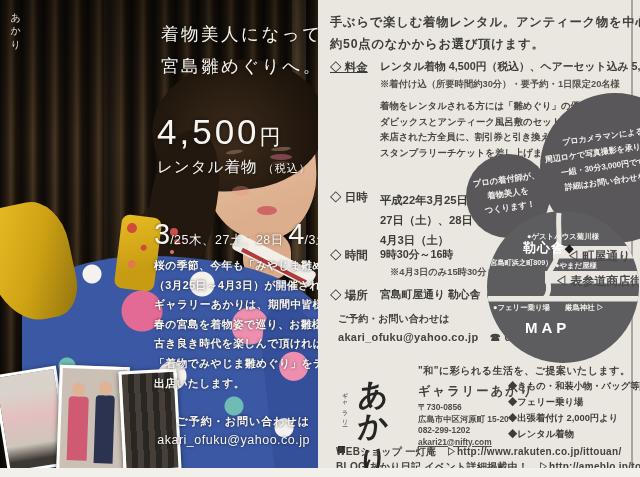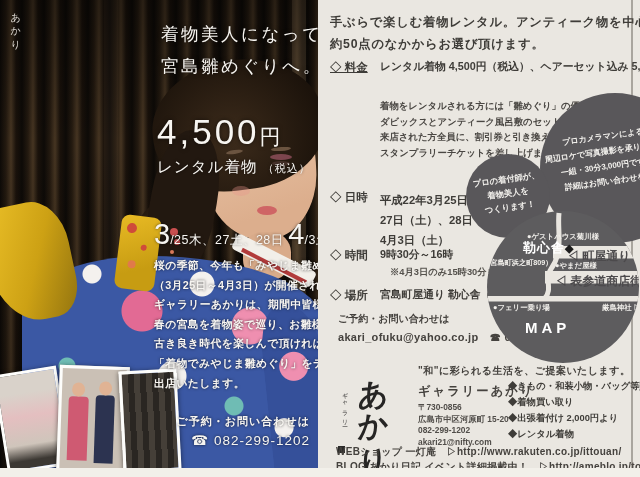--- a/index.html
+++ b/index.html
@@ -130,36 +130,36 @@
   .mlab{position:absolute;color:#f2f0ec;font-size:7.4px;font-weight:bold;white-space:nowrap;z-index:2;}
   .mstreet{position:absolute;color:#4c4a4c;font-size:12px;font-weight:bold;white-space:nowrap;z-index:2;}
   #m-venue{left:36px;top:28px;font-size:13px;letter-spacing:1px;color:#fff;}
   #m-venue .dia{color:#1c1c1c;font-size:11px;}
   #m-addr{left:-4px;top:47px;font-size:7.2px;}
   #m-poi1{left:40px;top:21px;}
   #m-street1{left:80px;top:37px;}
   #m-poi2{left:68px;top:50px;}
   #m-street2{left:68px;top:61.5px;}
   #m-poi3{left:6px;top:92px;}
-  #m-poi4{left:78px;top:92px;margin-left:37px;}
+  #m-poi4{left:78px;top:92px;}
   #m-title{left:38px;top:108px;font-size:15px;letter-spacing:4px;color:#fff;}
 
   
   #logo{left:12px;top:358px;width:72px;height:104px;}
   #logo .callig{position:absolute;left:26px;top:0px;writing-mode:vertical-rl;
         font-family:"Liberation Serif",serif;font-weight:bold;font-size:30px;color:#262524;
         transform:skewY(-6deg);line-height:34px;}
   #logo .sub{position:absolute;left:10px;top:30px;writing-mode:vertical-rl;font-size:6px;
         letter-spacing:2px;color:#3a3938;}
   #logo .seal{position:absolute;left:8px;top:88px;width:7px;height:7px;background:#2b2a29;}
   #tagline{left:100px;top:364px;font-size:10px;font-weight:bold;letter-spacing:.5px;white-space:nowrap;}
   #co-name{left:100px;top:383px;font-size:12.3px;font-weight:bold;letter-spacing:2px;white-space:nowrap;}
   .co-small{font-size:8.4px;font-weight:bold;color:#504d49;white-space:nowrap;text-align:center;}
   #co-zip{left:100px;top:402px;} #co-addr{left:100px;top:413.5px;}
-  #co-tel{left:100px;top:425px;} #co-mail{left:100px;top:436.5px;}
+  #co-tel{left:100px;top:425px;} #co-mail{left:100px;top:436.5px;text-decoration:underline;}
   .svc{position:absolute;left:190px;font-size:9.3px;font-weight:bold;white-space:nowrap;color:#3e3c38;}
   #svc0{top:380px;} #svc1{top:396px;} #svc2{top:412px;} #svc3{top:428px;}
   #link-web{left:18px;top:445px;font-size:10px;font-weight:bold;letter-spacing:.3px;white-space:nowrap;}
   #link-blog{left:18px;top:459.5px;font-size:10px;font-weight:bold;letter-spacing:.3px;white-space:nowrap;}
 </style>
 </head>
 <body>
 
 <div id="stage">
 
@@ -216,32 +216,33 @@
     <div class="snap" id="snap2">
       <div class="p1"></div>
       <div class="p2"></div>
       <div class="h1"></div>
       <div class="h2"></div>
     </div>
     <div class="snap" id="snap3"></div>
 
     <div class="abs lw" id="lcontact">
       <div class="c1">ご予約・お問い合わせは</div>
-      <div class="c3">☎ 082-299-1202</div>
+      <div class="c2">akari_ofuku@yahoo.co.jp</div>
     </div>
 
     <div class="abs" id="corner-mark">あかり</div>
   </div>
 
   <div id="right">
     <div class="abs intro" id="intro1">手ぶらで楽しむ着物レンタル。アンティーク物を中心に、</div>
     <div class="abs intro" id="intro2">約50点のなかからお選び頂けます。</div>
 
     <div class="abs rowlabel" id="fee-label">◇ 料金</div>
     <div class="abs rowbody" id="fee-text">レンタル着物 4,500円（税込）、ヘアーセット込み 5,000円（税込）</div>
+    <div class="abs note" id="fee-note">※着付け込（所要時間約30分）・要予約・1日限定20名様</div>
     <div class="abs para9" id="fee-detail">
       <div>着物をレンタルされる方には「雛めぐり」の優待券、</div>
       <div>ダビックスとアンティーク風呂敷のセットをプレゼント。</div>
     </div>
     <div class="abs para9" id="fee-detail2">
       <div>来店された方全員に、割引券と引き換えができる</div>
       <div>スタンプラリーチケットを差し上げます。</div>
     </div>
 
     <div class="abs rowlabel" id="dt-label">◇ 日時</div>
@@ -303,21 +304,21 @@
       <div class="sub">ギャラリー</div>
       <div class="seal"></div>
     </div>
     <div class="abs" id="tagline">"和"に彩られる生活を、ご提案いたします。</div>
     <div class="abs" id="co-name">ギャラリーあかり</div>
     <div class="abs co-small" id="co-zip">〒730-0856</div>
     <div class="abs co-small" id="co-addr">広島市中区河原町 15-20</div>
     <div class="abs co-small" id="co-tel">082-299-1202</div>
     <div class="abs co-small" id="co-mail">akari21@nifty.com</div>
     <div class="svc" id="svc0">◆きもの・和装小物・バッグ等販売</div>
-    <div class="svc" id="svc1">◆着物買い取り</div>
+    <div class="svc" id="svc1">◆フェリー乗り場</div>
     <div class="svc" id="svc2">◆出張着付け 2,000円より</div>
     <div class="svc" id="svc3">◆レンタル着物</div>
 
     <div class="abs" id="link-web">WEBショップ 一灯庵　▷http://www.rakuten.co.jp/ittouan/</div>
     <div class="abs" id="link-blog">BLOG あかり日記 イベント詳細掲載中！　▷http://ameblo.jp/touka-ofuku/</div>
 
     <div id="scan-line"></div>
   </div>
 
 </div>

